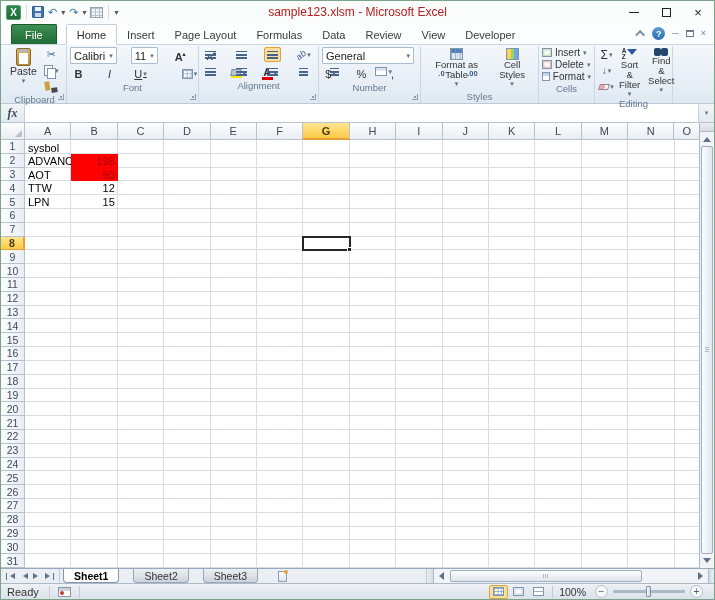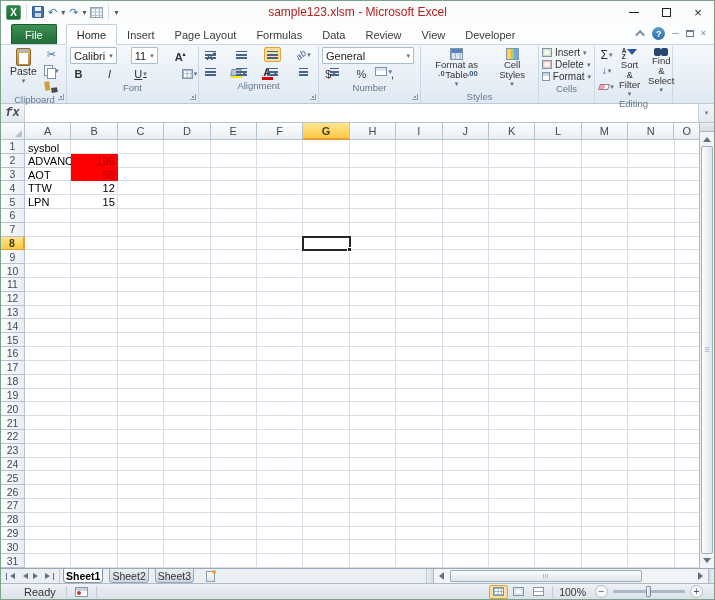--- a/index.html
+++ b/index.html
@@ -88,21 +88,21 @@
   .azico{display:flex;flex-direction:column;font-size:6.5px;font-weight:bold;color:#333;line-height:6px}
   .funnel{width:0;height:0;border:5px solid transparent;border-top:6px solid #2b579a;margin-left:1px}
   .binoc{width:7px;height:8px;border-radius:2px;background:#24476e;position:relative;margin-right:7px}
   .binoc::after{content:"";position:absolute;left:7px;top:0;width:7px;height:8px;border-radius:2px;background:#24476e}
   .two-line{font-size:9.5px;line-height:10px;color:#333;text-align:center}
 
   
   .fbar{height:19px;flex:0 0 19px;background:#e9eef4;border-bottom:1px solid #b6c3d2;display:flex;align-items:stretch}
   .namebox{width:100px;background:#fff;border-right:1px solid #b6c3d2;display:flex;align-items:center;justify-content:center;font-size:11px;color:#222;position:relative}
   .namebox .dd{position:absolute;right:3px}
-  .fxbtn{width:24px;display:flex;align-items:center;justify-content:center;font-family:Liberation Mono, monospace;font-style:italic;font-weight:bold;font-size:12px;color:#3c4c5c;border-right:1px solid #c6d0da;background:linear-gradient(#f2f5f8,#e3e9f0)}
+  .fxbtn{width:24px;display:flex;align-items:center;justify-content:center;font-family:Liberation Serif, serif;font-style:italic;font-weight:bold;font-size:12px;color:#3c4c5c;border-right:1px solid #c6d0da;background:linear-gradient(#f2f5f8,#e3e9f0)}
   .finput{flex:1;background:#fff;border-right:1px solid #c6d0da}
   .fexpand{width:15px;display:flex;align-items:center;justify-content:center;background:linear-gradient(#f2f5f8,#e3e9f0);color:#68798c;font-size:7px}
 
   
   .sheet{flex:1;display:flex;position:relative;overflow:hidden}
   .sheet-left{width:698px;display:flex;flex-direction:column}
   .hdr-row{height:17px;display:flex}
   .corner{width:24px;height:17px;background:linear-gradient(#fdfdfe,#e9edf2);border-right:1px solid #b4c2d2;border-bottom:1px solid #b4c2d2;position:relative}
   .corner::after{content:"";position:absolute;right:2px;bottom:2px;border-left:7px solid transparent;border-bottom:7px solid #b7c2cd}
   .colhdrs{flex:1;display:flex}
@@ -132,37 +132,37 @@
   .vthumb::after{content:"";position:absolute;left:3px;right:3px;top:50%;height:5px;margin-top:-3px;background:repeating-linear-gradient(to bottom,#aebecf 0 1px,transparent 1px 2px)}
 
   
   .tabbar{height:15px;flex:0 0 15px;background:#ebeef2;border-top:1px solid #98a9bd;display:flex;align-items:stretch}
   .navs{display:flex;align-items:center;gap:2px;padding:0 4px;border-right:1px solid #c3ccd6}
   .nav{width:11px;height:11px;display:flex;align-items:center;justify-content:center;position:relative}
   .nav .bar{width:1.5px;height:7px;background:#5e7186}
   .ntri-l{width:0;height:0;border:3.5px solid transparent;border-right:5px solid #5e7186}
   .ntri-r{width:0;height:0;border:3.5px solid transparent;border-left:5px solid #5e7186}
   .stabs{display:flex;align-items:stretch;padding-left:3px}
-  .stab{display:flex;align-items:center;padding:0 2px;font-size:10.5px;color:#333;background:linear-gradient(#ecf0f4,#ccd4dd);border:1px solid #97a8ba;border-top:none;border-radius:0 0 4px 4px;margin-right:6px}
+  .stab{display:flex;align-items:center;padding:0 10px;font-size:10.5px;color:#333;background:linear-gradient(#ecf0f4,#ccd4dd);border:1px solid #97a8ba;border-top:none;border-radius:0 0 4px 4px;margin-right:14px}
   .stab.active{background:#fff;font-weight:bold;border-color:#8396ab;color:#000}
   .ins-sheet{width:20px;display:flex;align-items:center;justify-content:center}
   .ins-ico{width:9px;height:11px;background:linear-gradient(#fff,#dce4ec);border:1px solid #8a9cb0;position:relative}
   .ins-ico::after{content:"";position:absolute;right:-2px;top:-2px;width:4px;height:4px;background:#e8a33d;border-radius:50%}
   .tab-fill{flex:1}
   .hscroll{width:288px;display:flex;align-items:stretch;border-left:1px solid #c3ccd6;background:#f1f3f6}
   .hsplit{width:7px;background:linear-gradient(90deg,#eaeef3,#d4dbe4);border-right:1px solid #aab9ca}
   .hbtn{width:14px;display:flex;align-items:center;justify-content:center}
   .htrack{flex:1;position:relative;margin:1px 0}
   .hthumb{position:absolute;left:2px;top:0;bottom:0;width:78%;background:linear-gradient(#fcfdfe,#dfe5ec);border:1px solid #9cadc0;border-radius:2px}
   .hthumb::after{content:"";position:absolute;top:3px;bottom:3px;left:50%;width:5px;margin-left:-3px;background:repeating-linear-gradient(to right,#aebecf 0 1px,transparent 1px 2px)}
   .hsplit-end{width:6px;background:linear-gradient(90deg,#d4dbe4,#eaeef3);border-left:1px solid #aab9ca}
 
   
   .statusbar{height:16px;flex:0 0 16px;background:linear-gradient(#eef1f5,#dbe1e9);border-top:1px solid #aeb9c6;display:flex;align-items:center;font-size:11px;color:#333}
-  .st-ready{padding:0 10px 0 23px}
+  .st-ready{padding:0 10px 0 6px}
   .st-sep{width:1px;height:12px;background:#c3ccd6}
   .macro{width:13px;height:10px;border:1px solid #8a98a8;background:linear-gradient(#c8d2dd 0 3px,#fff 3px);margin:0 8px;position:relative}
   .macro::after{content:"";position:absolute;left:1px;bottom:1px;width:4px;height:4px;border-radius:50%;background:#c23b2e}
   .st-fill{flex:1}
   .views{display:flex;align-items:center;gap:1px;padding:0 4px}
   .viewbtn{width:19px;height:14px;display:flex;align-items:center;justify-content:center;border:1px solid transparent;border-radius:2px}
   .viewbtn.active{background:#fbe0a3;border-color:#d9a33c}
   .v-normal{width:11px;height:9px;border:1px solid #7e95ad;background-image:linear-gradient(to right,#9db0c4 1px,transparent 1px),linear-gradient(to bottom,#9db0c4 1px,transparent 1px);background-size:3.6px 3px;background-color:#fff}
   .v-layout{width:11px;height:9px;border:1px solid #7e95ad;background:#fff;box-shadow:inset 0 0 0 2px #dde6ee}
   .v-break{width:11px;height:9px;border:1px solid #7e95ad;background:linear-gradient(#fff 45%,#9db0c4 45% 55%,#fff 55%)}

